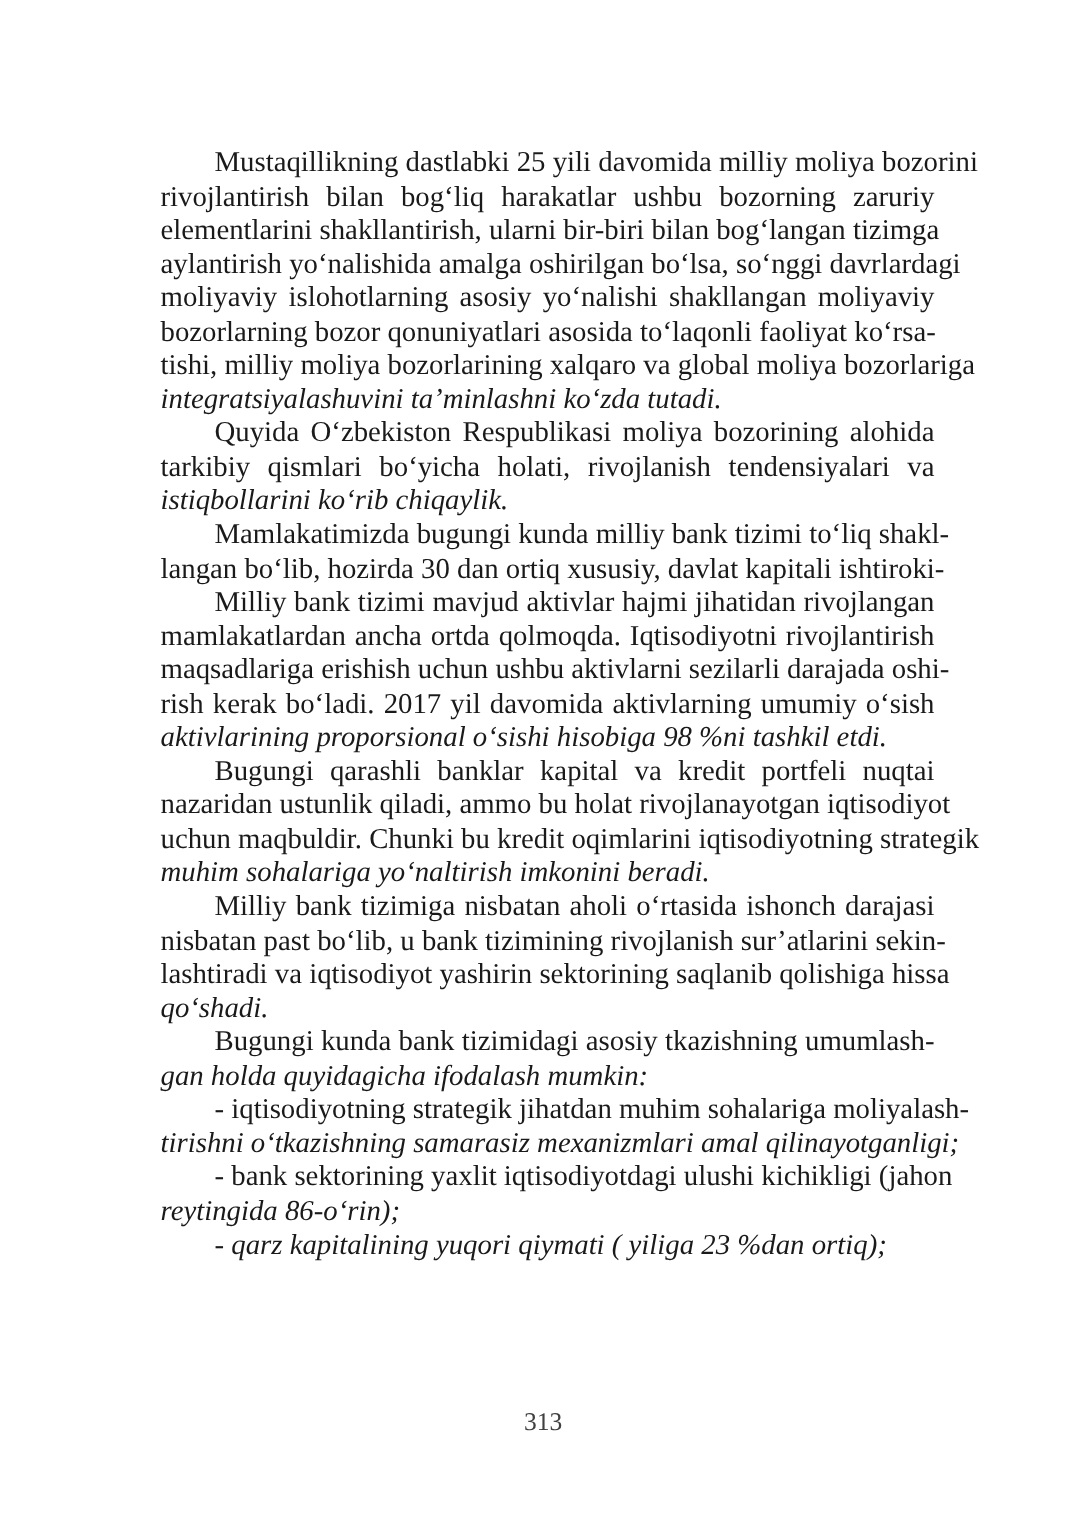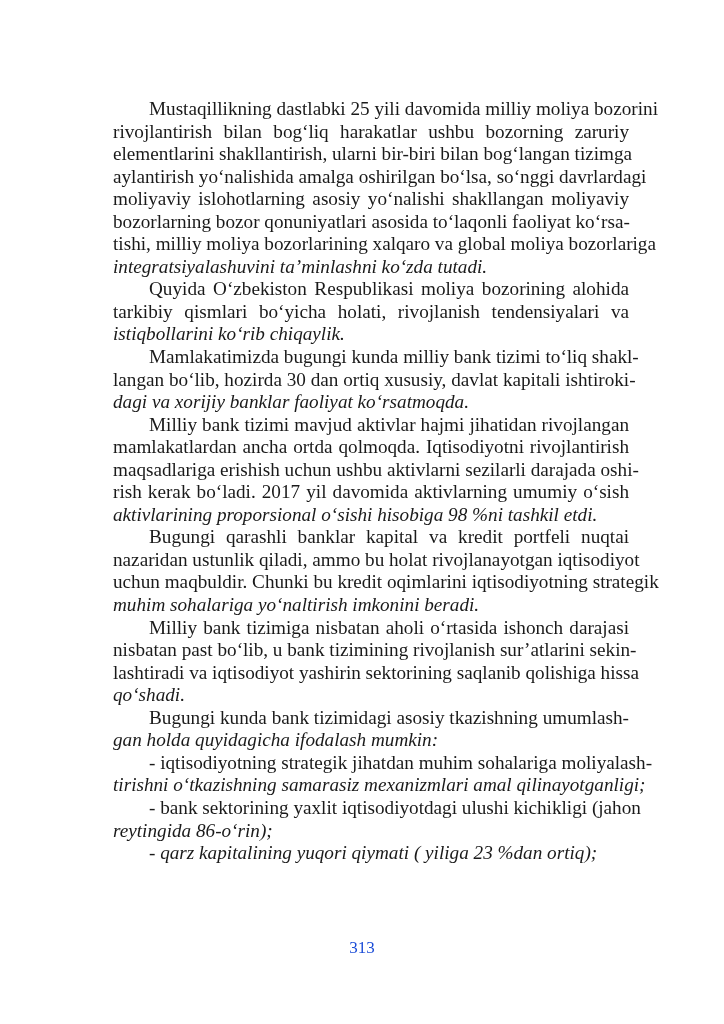--- a/index.html
+++ b/index.html
@@ -8,21 +8,21 @@
       background: #ffffff;
     }
     body {
       width: 724px;
       height: 1024px;
       position: relative;
       overflow: hidden;
     }
     .page {
       position: absolute;
-      left: 77px;
+      left: 71px;
       top: 98px;
       width: 552px;
       font-family: "Liberation Serif", "DejaVu Serif", serif;
       font-size: 19.2px;
       line-height: 22.55px;
       color: #1a1a1a;
     }
     .para {
       margin: 0;
       text-align: justify;
@@ -45,21 +45,21 @@
       font-style: italic;
     }
     .page-number {
       position: absolute;
       left: 0;
       width: 724px;
       top: 938px;
       text-align: center;
       font-family: "Liberation Serif", "DejaVu Serif", serif;
       font-size: 17px;
-      color: #1d4ed8;
+      color: #404040;
     }
   </style>
 </head>
 <body>
 
 <div class="page">
 
   <div class="para">
     <span class="line first">Mustaqillikning dastlabki 25 yili davomida milliy moliya bozorini</span>
     <span class="line">rivojlantirish bilan bog‘liq harakatlar ushbu bozorning zaruriy</span>
@@ -73,21 +73,20 @@
 
   <div class="para">
     <span class="line first">Quyida O‘zbekiston Respublikasi moliya bozorining alohida</span>
     <span class="line">tarkibiy qismlari bo‘yicha holati, rivojlanish tendensiyalari va</span>
     <span class="line last">istiqbollarini ko‘rib chiqaylik.</span>
   </div>
 
   <div class="para">
     <span class="line first">Mamlakatimizda bugungi kunda milliy bank tizimi to‘liq shakl-</span>
     <span class="line">langan bo‘lib, hozirda 30 dan ortiq xususiy, davlat kapitali ishtiroki-</span>
-    <span class="line last">dagi va xorijiy banklar faoliyat ko‘rsatmoqda.</span>
   </div>
 
   <div class="para">
     <span class="line first">Milliy bank tizimi mavjud aktivlar hajmi jihatidan rivojlangan</span>
     <span class="line">mamlakatlardan ancha ortda qolmoqda. Iqtisodiyotni rivojlantirish</span>
     <span class="line">maqsadlariga erishish uchun ushbu aktivlarni sezilarli darajada oshi-</span>
     <span class="line">rish kerak bo‘ladi. 2017 yil davomida aktivlarning umumiy o‘sish</span>
     <span class="line last">aktivlarining proporsional o‘sishi hisobiga 98 %ni tashkil etdi.</span>
   </div>
 

